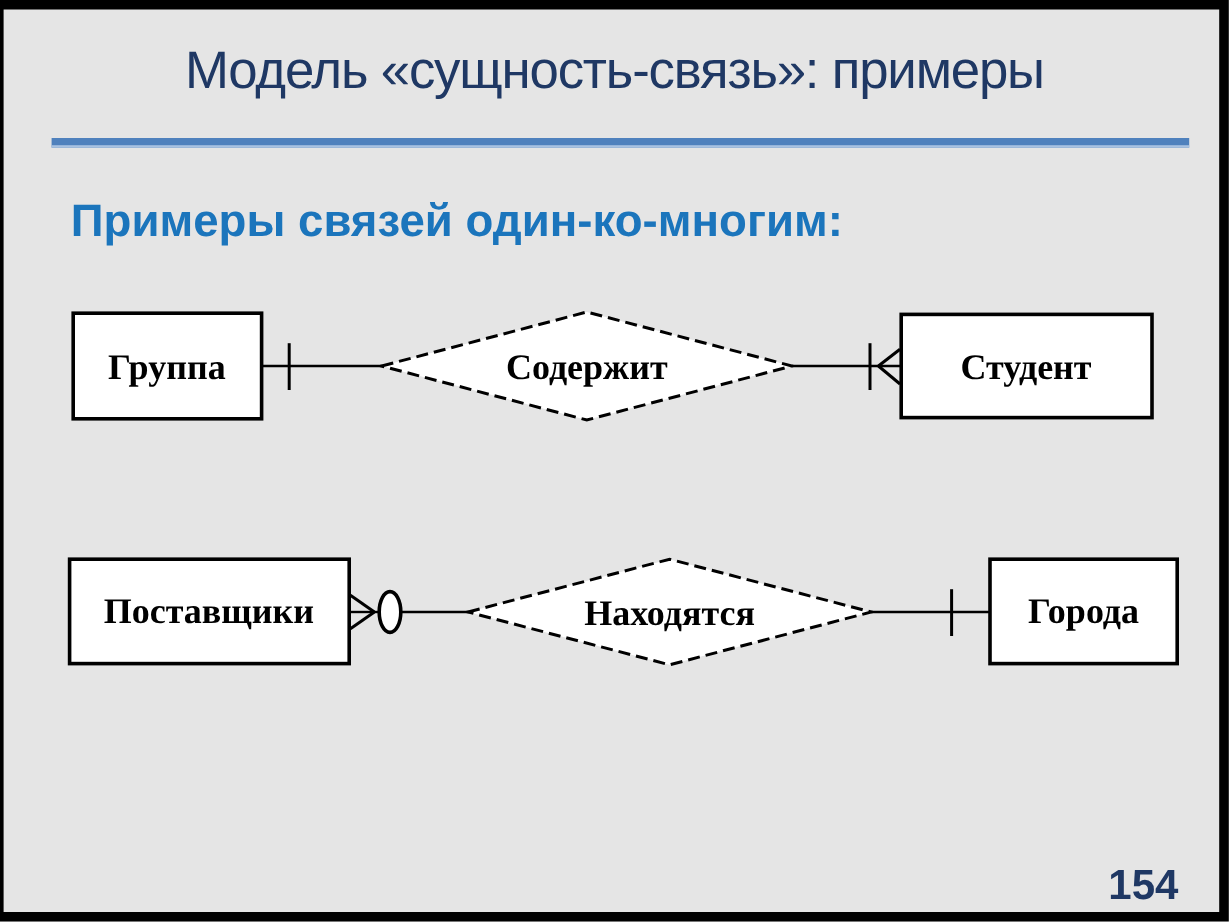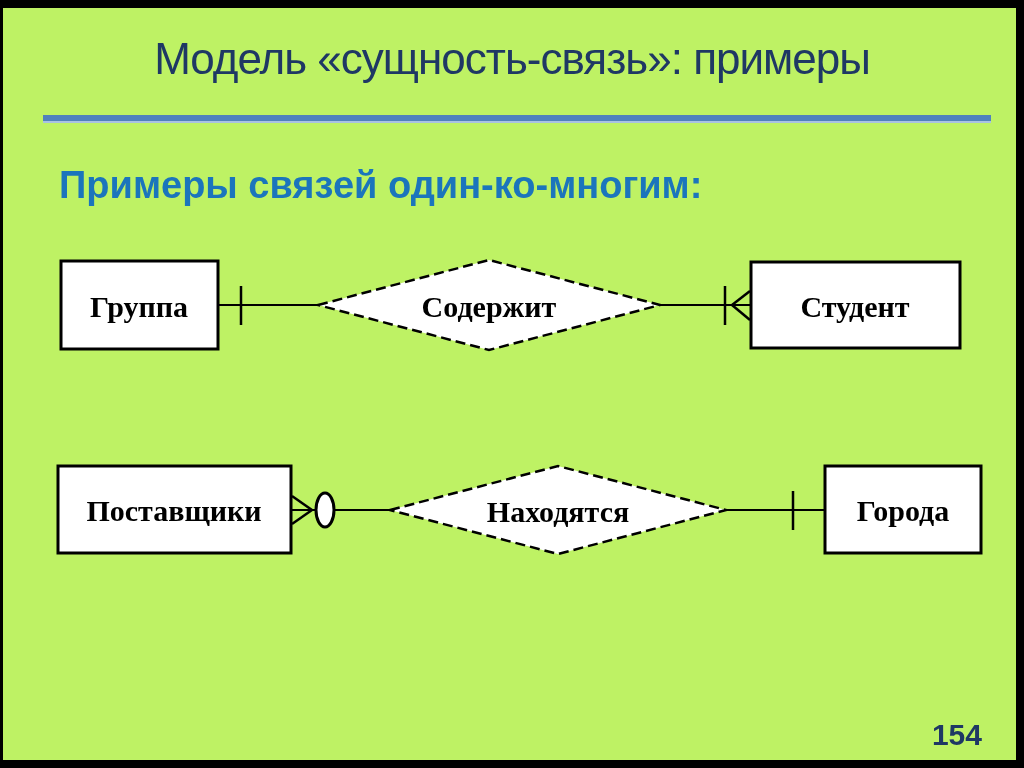--- a/index.html
+++ b/index.html
@@ -1,25 +1,25 @@
 <!DOCTYPE html>
 <html><head>
 <meta charset="utf-8">
 <style>
   html,body{margin:0;padding:0;}
   body{width:1024px;height:768px;background:#ffffff;font-family:"Liberation Sans",sans-serif;overflow:hidden;}
   .slide{position:absolute;left:0;top:0;width:1024px;height:768px;box-sizing:border-box;
          border-top:8px solid #000;border-right:8px solid #000;border-bottom:8px solid #000;border-left:3px solid #000;
-         background:#bef264;}
+         background:#e5e5e5;}
   .title{position:absolute;left:0;top:26px;width:1018px;text-align:center;
          font-size:44px;font-weight:400;color:#1f3864;letter-spacing:-1px;white-space:nowrap;}
   .rule{position:absolute;left:40px;top:107px;width:948px;height:6px;background:#4f81bd;
         border-bottom:2px solid #a9c2e2;}
   .subtitle{position:absolute;left:56px;top:156px;font-size:38px;font-weight:700;color:#1b75bc;white-space:nowrap;}
-  .page-number{position:absolute;right:34px;top:710px;font-size:30px;font-weight:700;color:#1f3864;}
+  .page-number{position:absolute;right:34px;top:710px;font-size:35px;font-weight:700;color:#1f3864;}
   svg.diagram-layer{position:absolute;left:0;top:0;width:1024px;height:768px;}
   svg .entity-rect{fill:#ffffff;stroke:#000000;stroke-width:3;}
   svg .diamond{fill:#ffffff;stroke:#000000;stroke-width:2.5;stroke-dasharray:10 5;}
   svg .connector{stroke:#000000;stroke-width:2;fill:none;}
   svg .mark{stroke:#000000;stroke-width:2.5;fill:none;}
   svg .oval{fill:#ffffff;stroke:#000000;stroke-width:3;}
   svg text{font-family:"Liberation Serif",serif;font-size:30px;font-weight:700;fill:#000000;
            text-anchor:middle;dominant-baseline:central;}
 </style>
 </head>

